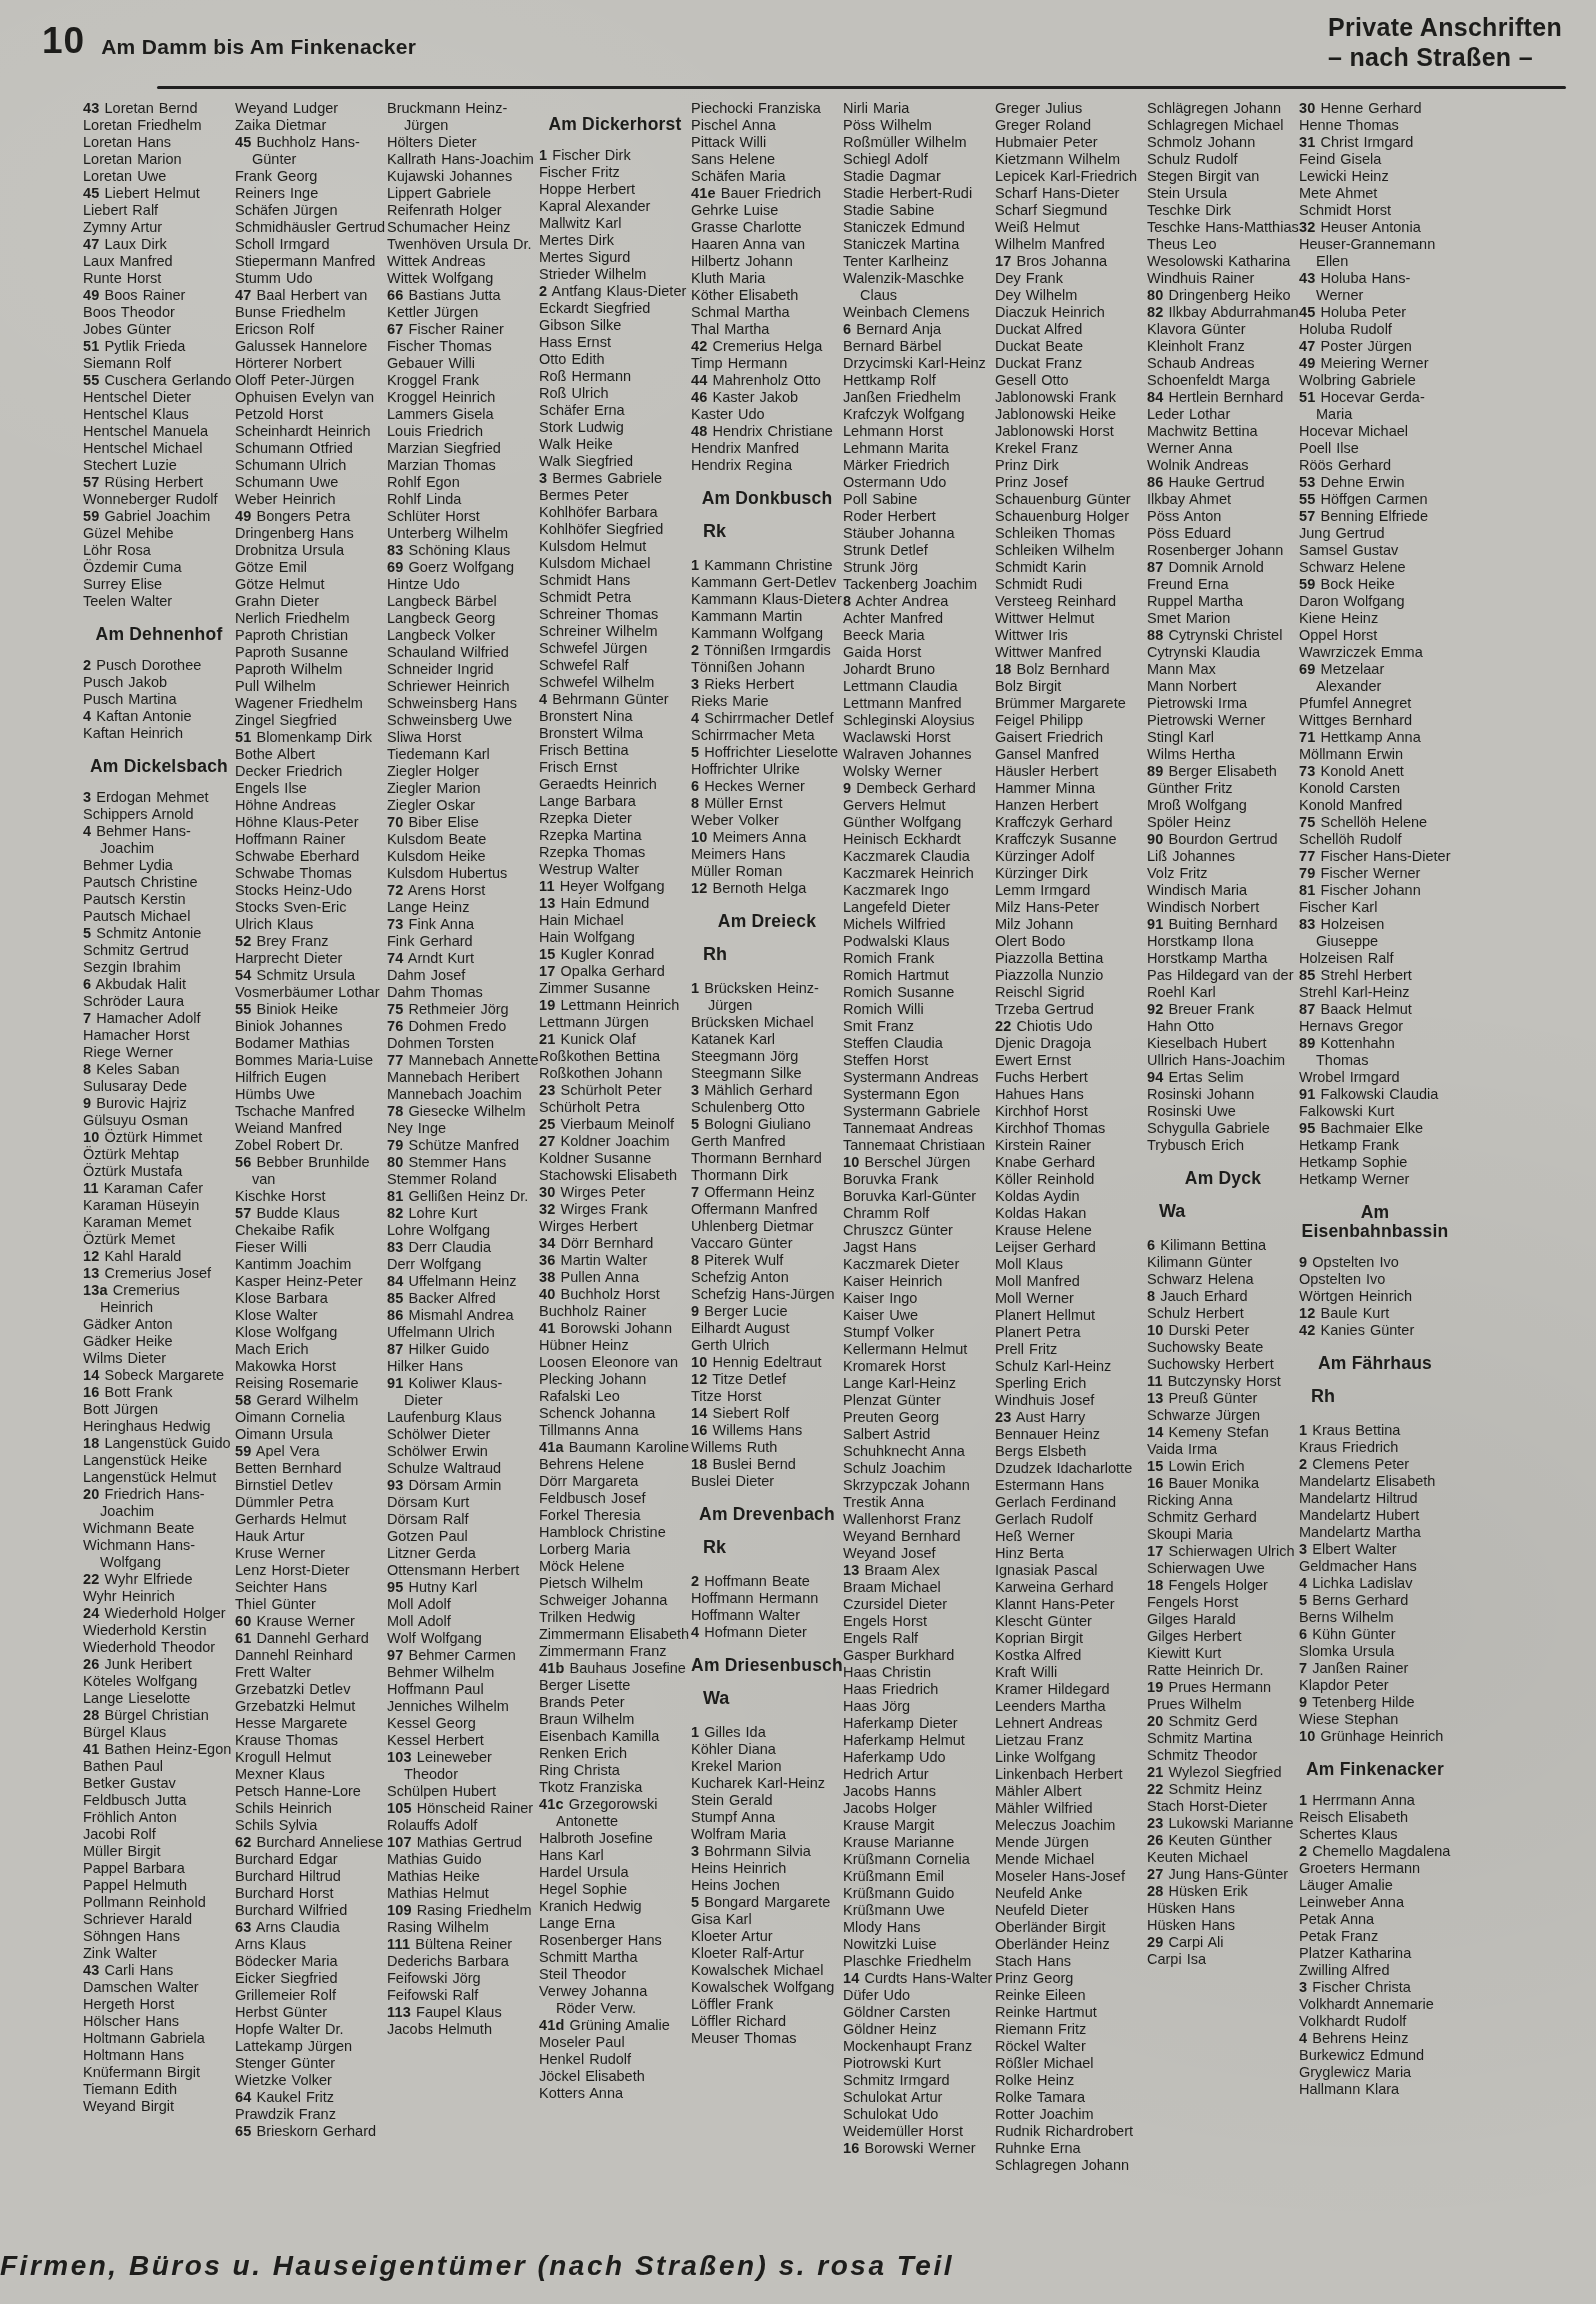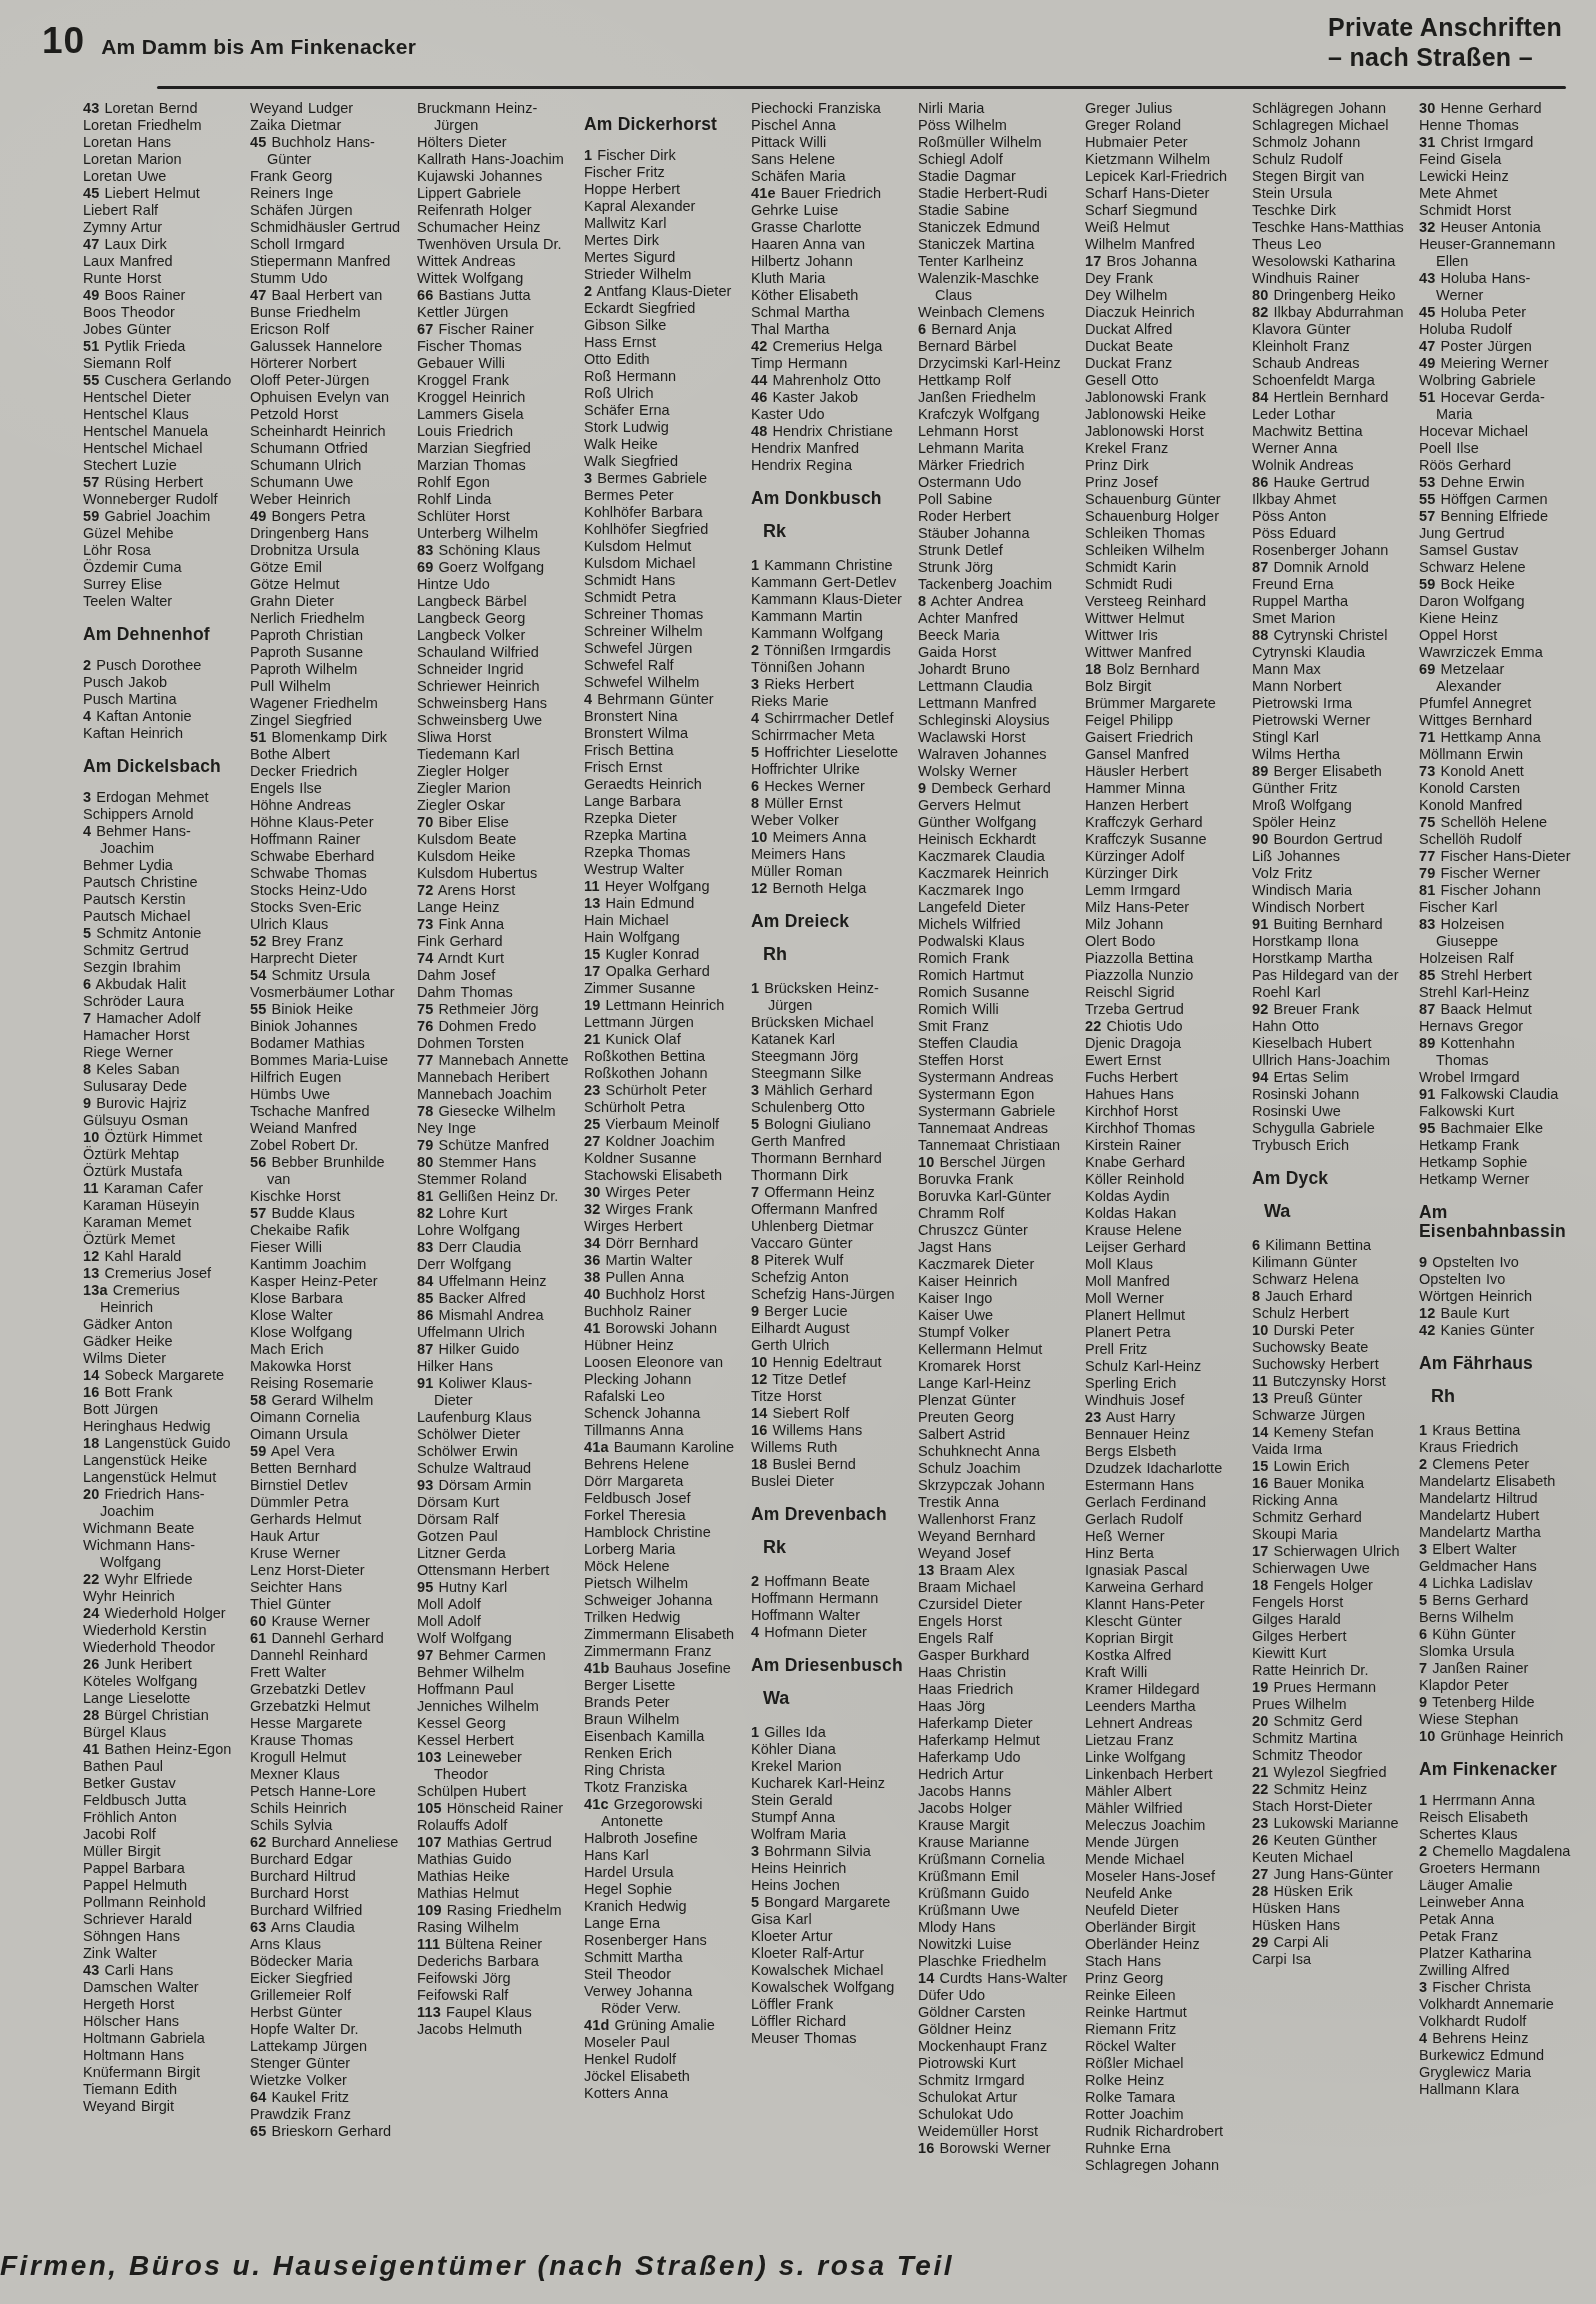--- a/index.html
+++ b/index.html
@@ -14,25 +14,25 @@
     content:"";position:absolute;inset:0;pointer-events:none;
     background:
       radial-gradient(ellipse 900px 500px at 20% 10%, rgba(255,255,255,.07), transparent 60%),
       radial-gradient(ellipse 1200px 900px at 85% 70%, rgba(0,0,0,.05), transparent 70%);
   }
   .header{position:absolute;top:20px;left:42px;right:34px;height:58px;}
   .pagenum{font-size:37px;font-weight:bold;letter-spacing:1px;display:inline-block;vertical-align:bottom;}
   .title{font-size:21px;font-weight:bold;display:inline-block;margin-left:16px;vertical-align:bottom;padding-bottom:3px;letter-spacing:.3px;}
   .hright{position:absolute;right:0;top:-8px;font-size:25px;font-weight:bold;line-height:1.2;letter-spacing:.3px;}
   .rule{position:absolute;top:86px;left:157px;right:30px;height:3px;background:#202020;border-radius:2px;}
-  .columns{position:absolute;top:100px;left:83px;display:flex;gap:15px;height:2128px;overflow:hidden;}
+  .columns{position:absolute;top:100px;left:83px;display:flex;height:2128px;overflow:hidden;}
   .col{width:152px;flex:none;}
   .it{font-size:14.5px;line-height:17px;padding-left:17px;text-indent:-17px;word-spacing:1px;}
   .num{font-weight:bold;letter-spacing:.2px;}
-  .street{font-size:17.5px;font-weight:bold;margin:15px 0 13px;letter-spacing:.2px;line-height:19px;}
+  .street{font-size:17.5px;font-weight:bold;margin:15px 0 13px;letter-spacing:.2px;line-height:19px;text-align:center;}
   .sub{font-size:18px;font-weight:bold;margin:0 12px 15px;}
   .footer{position:absolute;bottom:22px;left:0;width:100%;
     font-size:28px;font-weight:bold;font-style:italic;letter-spacing:2.5px;}
 </style>
 </head>
 <body>
 
 <div class="header">
   <span class="pagenum">10</span><span class="title">Am Damm bis Am Finkenacker</span>
   <div class="hright">

